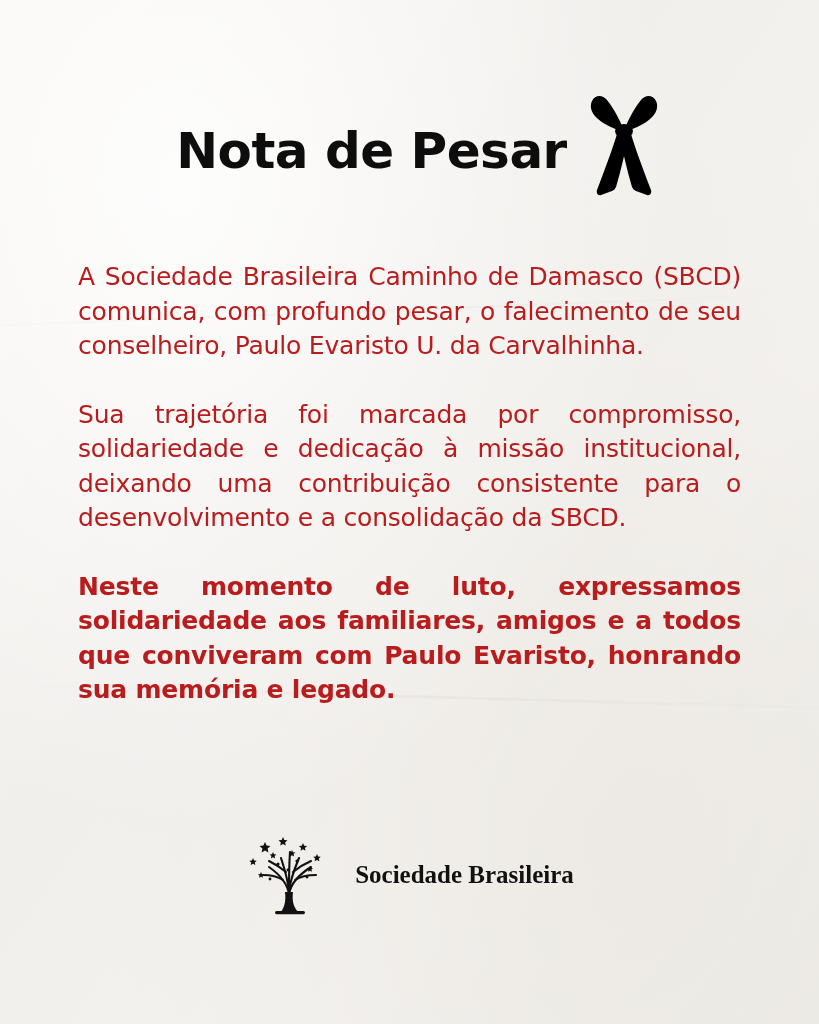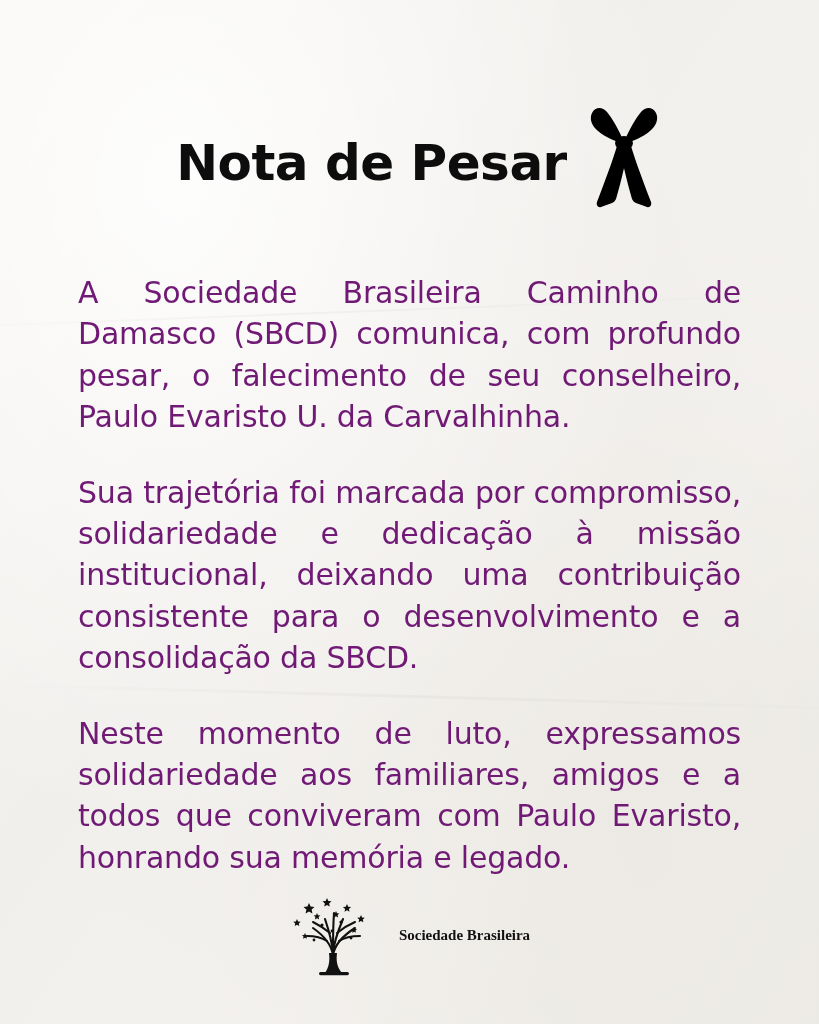--- a/index.html
+++ b/index.html
@@ -45,21 +45,21 @@
     background: linear-gradient(90deg, rgba(0,0,0,0) 5%, rgba(0,0,0,0.03) 45%, rgba(0,0,0,0) 95%);
     transform: rotate(1.6deg);
     pointer-events: none;
   }
 
   .sheet {
     position: relative;
     width: 100%;
     height: 100%;
     box-sizing: border-box;
-    padding: 16px 78px;
+    padding: 4px 78px;
     display: flex;
     flex-direction: column;
   }
 
   
   .header {
     margin-top: 96px;
     display: flex;
     align-items: center;
     justify-content: center;
@@ -79,50 +79,51 @@
     display: block;
     margin-top: -6px;
   }
 
   
   .content {
     margin-top: 58px;
   }
   .para {
     font-family: "DejaVu Sans", sans-serif;
-    font-size: 30px;
+    font-size: 25px;
     line-height: 1.38;
     text-align: justify;
     text-justify: inter-word;
-    color: #701a75;
+    color: #b91c1c;
     margin: 0 0 34px 0;
     letter-spacing: -0.2px;
     font-weight: 500;
   }
   .para:last-child {
     margin-bottom: 17px;
+    font-weight: bold;
   }
 
   
   .footer {
     margin-top: auto;
     margin-bottom: 104px;
     display: flex;
     align-items: center;
     justify-content: center;
     gap: 14px;
   }
   .tree-mark {
     flex: 0 0 auto;
     line-height: 0;
   }
   .brand-lines {
     font-family: "Liberation Serif", serif;
     font-weight: 700;
-    font-size: 15px;
+    font-size: 25px;
     line-height: 1.3;
     color: #111111;
     white-space: nowrap;
   }
 </style>
 </head>
 <body>
 
 <div class="paper-texture"></div>
 <div class="paper-fold-a"></div>

